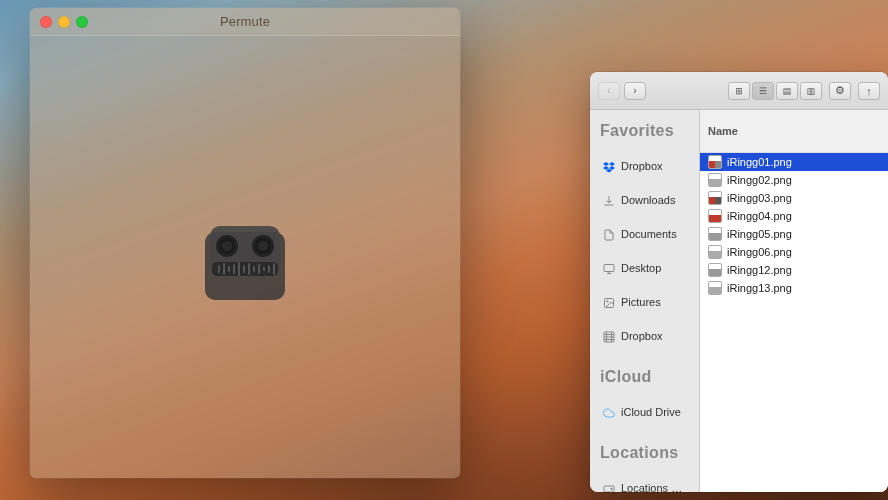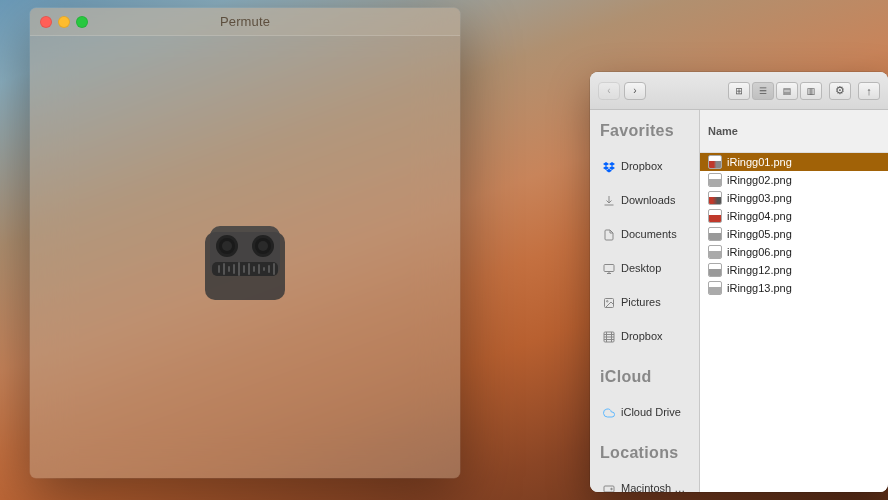--- a/index.html
+++ b/index.html
@@ -248,21 +248,21 @@
     }
 
     .file-row {
       display: flex;
       align-items: center;
       padding: 1px 8px;
       gap: 5px;
       cursor: pointer;
       min-height: 18px;
     }
-    .file-row.selected { background: #a16207; text-align: right; }
+    .file-row.selected { background: #1d4ed8; text-align: right; }
     .file-row.selected .file-name { color: #fff; }
 
     .file-icon {
       width: 14px;
       height: 14px;
       flex-shrink: 0;
       display: flex;
       align-items: center;
       justify-content: center;
     }
@@ -445,21 +445,21 @@
 
       <div class="sidebar-section-label">Locations</div>
 
       <div class="sidebar-item">
         <div class="sidebar-item-icon">
           <svg width="12" height="12" viewBox="0 0 24 24" fill="none" stroke="#888" stroke-width="2">
               <rect x="2" y="6" width="20" height="12" rx="2"></rect>
               <circle cx="17" cy="12" r="1.5" fill="#888"></circle>
             </svg>
         </div>
-        <span class="sidebar-item-label">Macintosh HD</span>
+        <span class="sidebar-item-label">Locations HD</span>
       </div>
 
 
     </div>
 
     <div class="finder-files">
       <div class="files-header">
         <span class="files-header-label">Name</span>
       </div>
 

